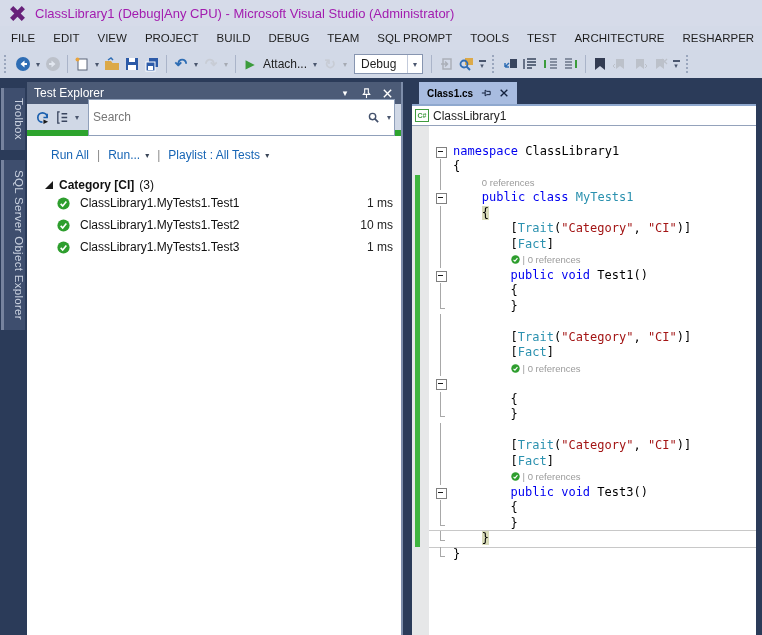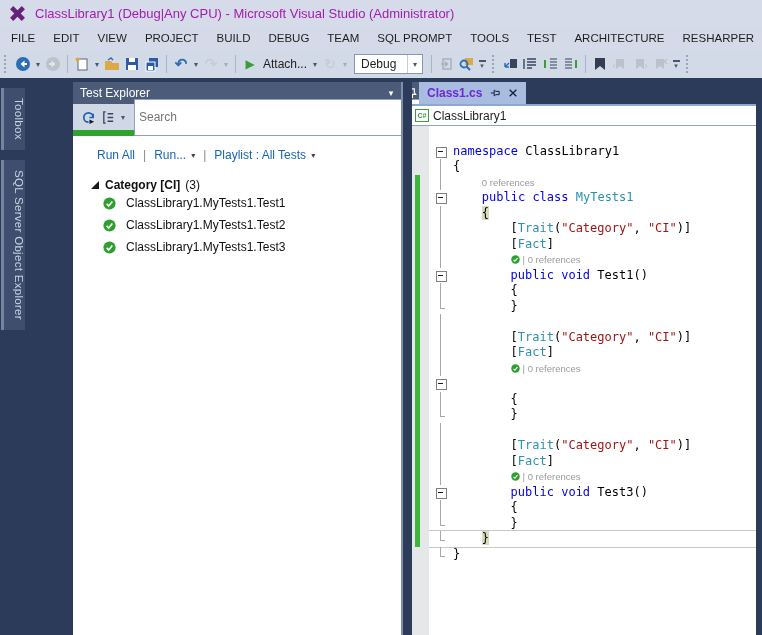--- a/index.html
+++ b/index.html
@@ -42,21 +42,21 @@
   
   #dock { position:absolute; left:0; top:78px; width:762px; height:557px; background:#2B3B59; }
 
   #side-strip { position:absolute; left:0; top:0; width:27px; height:100%; }
   .side-tab { writing-mode:vertical-rl; font-size:11.5px; color:#C9D1DF; background:#3E4E6E;
               border-left:3px solid #76839E; width:24px; margin:10px 0 0 1px;
               padding:10px 0; letter-spacing:.3px; }
 
   
   #te-panel { position:absolute; left:27px; top:4px; width:374px; height:553px;
-              background:#fff; display:flex; flex-direction:column;margin-left:46px; }
+              background:#fff; display:flex; flex-direction:column; }
   #te-header { height:22px; background:#4C5B77; display:flex; align-items:center;
                padding:0 6px 0 7px; flex:none; }
   #te-header .te-title { color:#fff; font-size:12px; flex:1; }
   .hdr-btn { width:16px; height:16px; display:flex; align-items:center; justify-content:center;
              margin-left:5px; color:#fff; font-size:9px; flex:none; }
   .hdr-btn svg { width:11px; height:11px; }
   #te-toolbar { height:26px; background:#D0D8E6; display:flex; align-items:center;
                 padding:0 6px 0 5px; flex:none; }
   #te-toolbar .tbicon svg { width:15px; height:15px; }
   #te-search { flex:1; height:37px; margin-left:6px; background:#fff; border:1px solid #90A0BA;
@@ -82,22 +82,22 @@
   .test-row .tdur { color:#222; }
 
   
   #splitter { position:absolute; left:401px; top:4px; width:11px; height:553px;
               background:#2B3B59; border-left:2px solid #7D8DAA; }
 
   
   #editor-area { position:absolute; left:412px; top:4px; width:344px; height:553px;
                  display:flex; flex-direction:column; }
   #tabstrip { height:22px; display:flex; flex:none; }
-  #doc-tab { margin-left:7px; background:#A8BCE0; color:#6d28d9; display:flex;
-             align-items:center; padding:0 8px; font-size:12px; font-weight:bold; }
+  #doc-tab { margin-left:7px; background:#A8BCE0; color:#000000; display:flex;
+             align-items:center; padding:0 8px; font-size:10px; font-weight:bold; }
   #doc-tab .tab-ic { margin-left:8px; display:flex; align-items:center; }
   #doc-tab svg { width:10px; height:10px; }
   #tab-underline { height:2px; background:#8FA8CE; flex:none; }
   #breadcrumb { height:20px; background:#fff; border-bottom:1px solid #94A2BB;
                 display:flex; align-items:center; padding-left:3px; flex:none; }
   .cs-badge { width:14px; height:13px; border:1px solid #3F9B3F; color:#3F9B3F; font-size:7px;
               font-weight:bold; display:flex; align-items:center; justify-content:center;
               margin-right:4px; flex:none; }
   #breadcrumb .bc-text { font-size:12px; color:#1E1E1E; }
   #editor-body { flex:1; background:linear-gradient(90deg,#E6E7E8 0,#E6E7E8 17px,#fff 17px);

